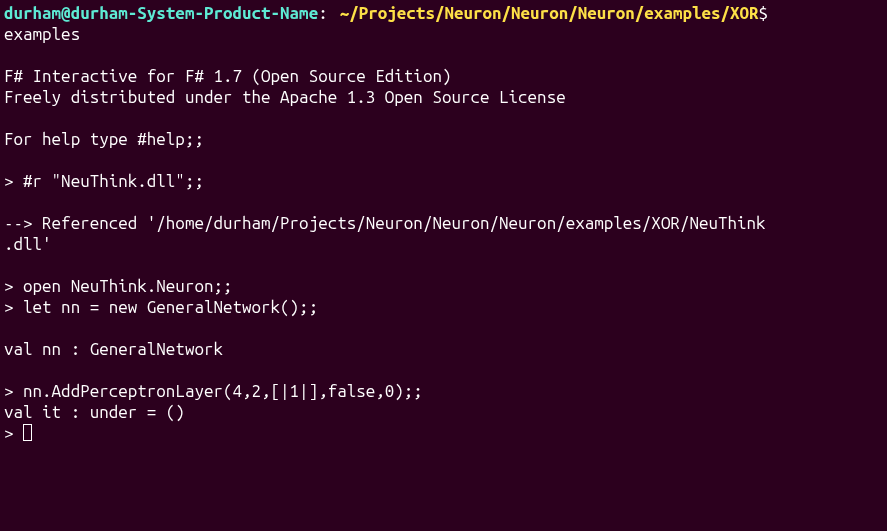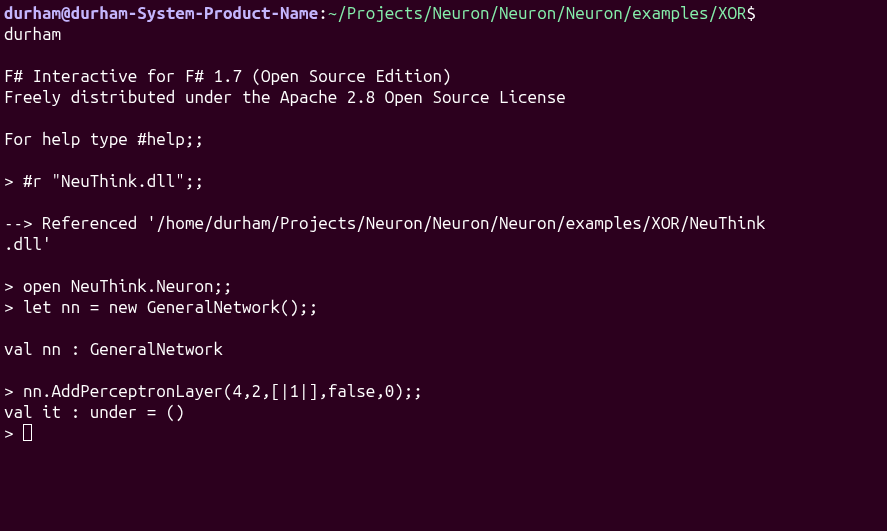--- a/index.html
+++ b/index.html
@@ -12,45 +12,46 @@
     font-size: 17px;
     line-height: 21px;
     color: #ffffff;
     overflow: hidden;
   }
   .terminal {
     padding: 2px 4px;
     white-space: pre;
   }
   .prompt-user {
-    color: #c4b5fd;
+    color: #5eead4;
     font-weight: bold;
   }
   .prompt-path {
-    color: #86efac;
-    font-weight: normal;
+    color: #fde047;
+    font-weight: bold;
+    margin-left: 12px;
   }
   .cursor {
     display: inline-block;
     width: 9px;
     height: 17px;
     border: 1px solid #ffffff;
     vertical-align: text-bottom;
     margin-bottom: 1px;
     box-sizing: border-box;
   }
 </style>
 </head>
 <body>
 
 <div class="terminal"><span><span class="prompt-user">durham@durham-System-Product-Name</span><span>:</span><span class="prompt-path">~/Projects/Neuron/Neuron/Neuron/examples/XOR</span><span>$ </span></span>
-<span>durham</span>
+<span>examples</span>
 <span></span>
 <span>F# Interactive for F# 1.7 (Open Source Edition)</span>
-<span>Freely distributed under the Apache 2.8 Open Source License</span>
+<span>Freely distributed under the Apache 1.3 Open Source License</span>
 <span></span>
 <span>For help type #help;;</span>
 <span></span>
 <span>&gt; #r "NeuThink.dll";;</span>
 <span></span>
 <span>--&gt; Referenced '/home/durham/Projects/Neuron/Neuron/Neuron/examples/XOR/NeuThink</span>
 <span>.dll'</span>
 <span></span>
 <span>&gt; open NeuThink.Neuron;;</span>
 <span>&gt; let nn = new GeneralNetwork();;</span>

